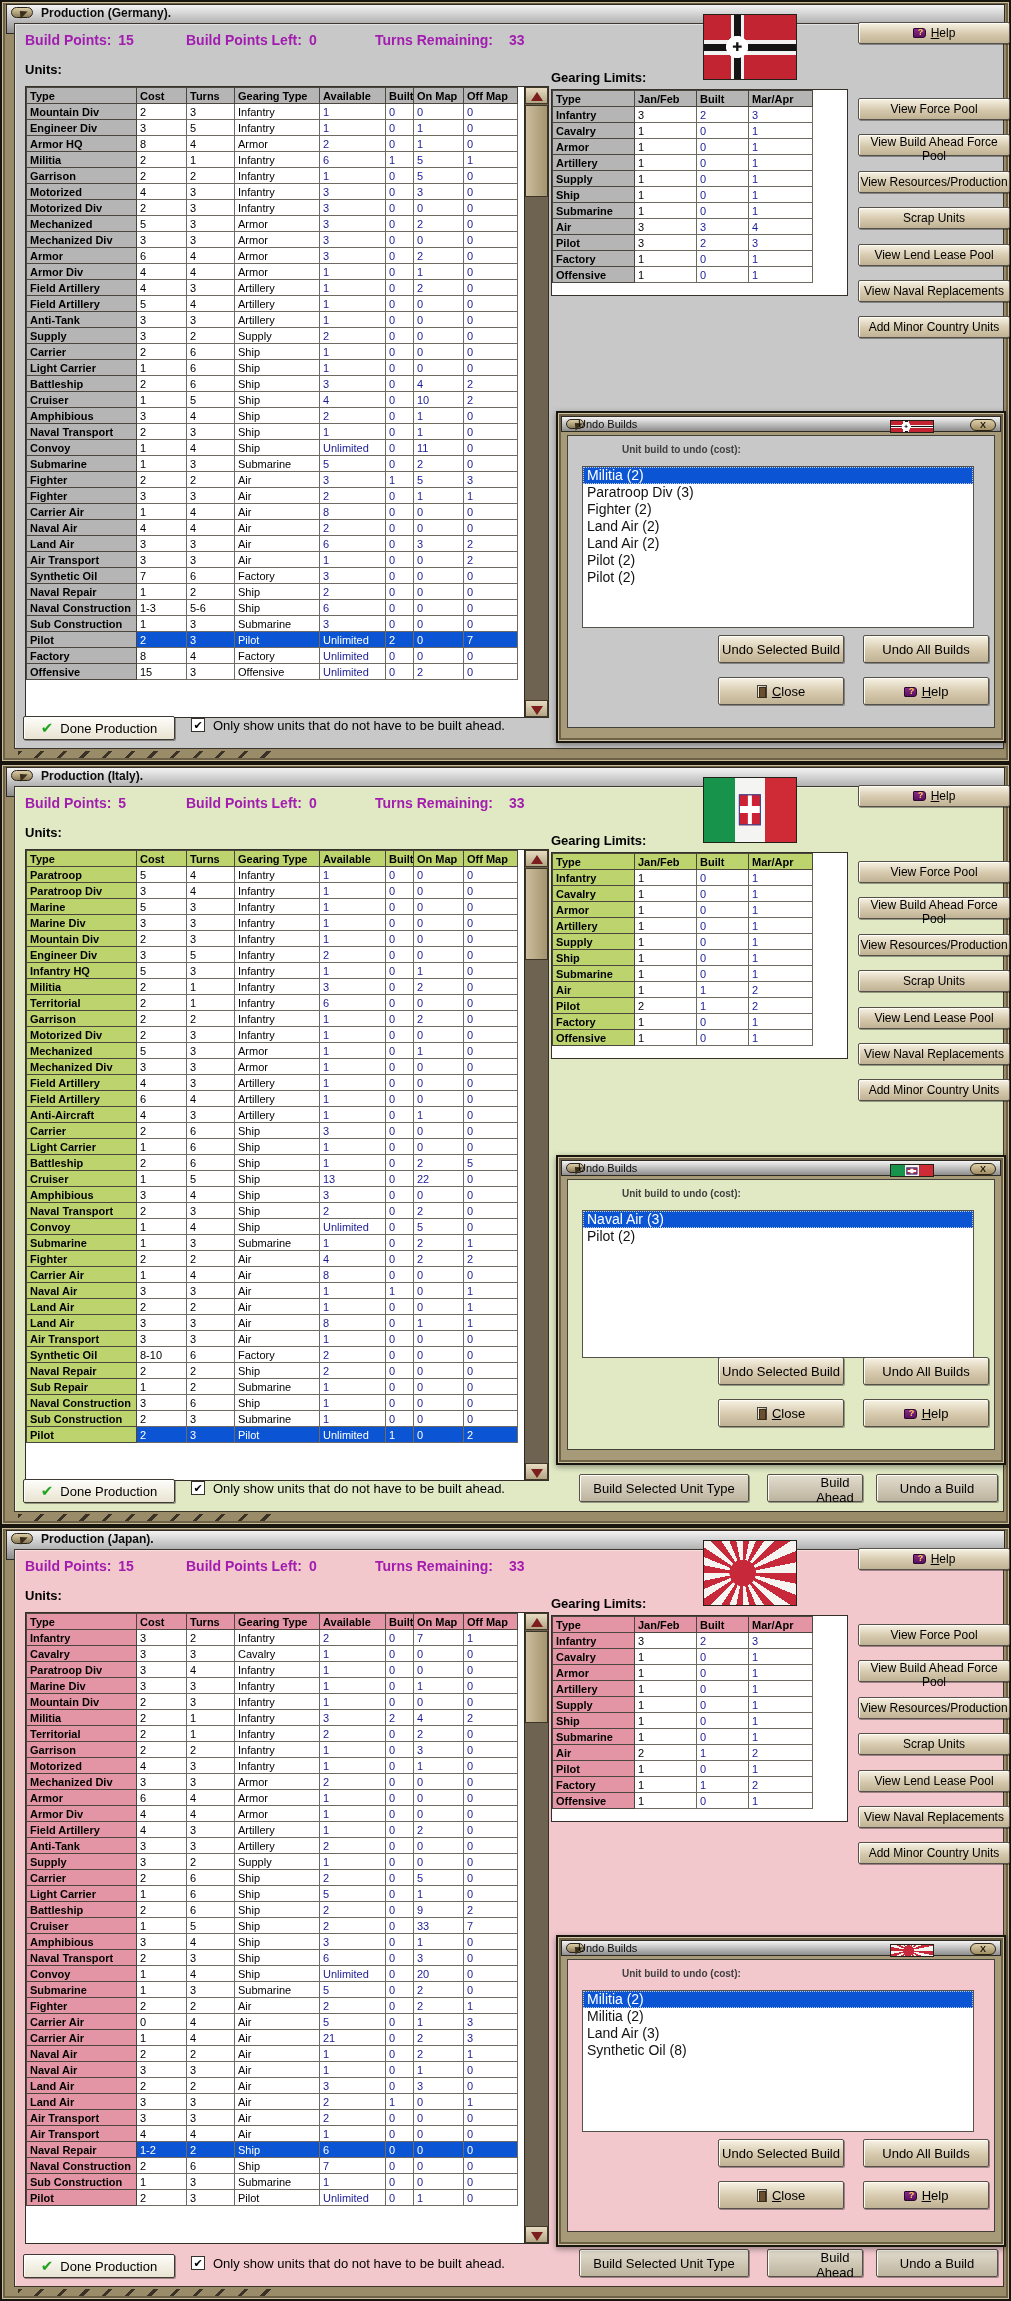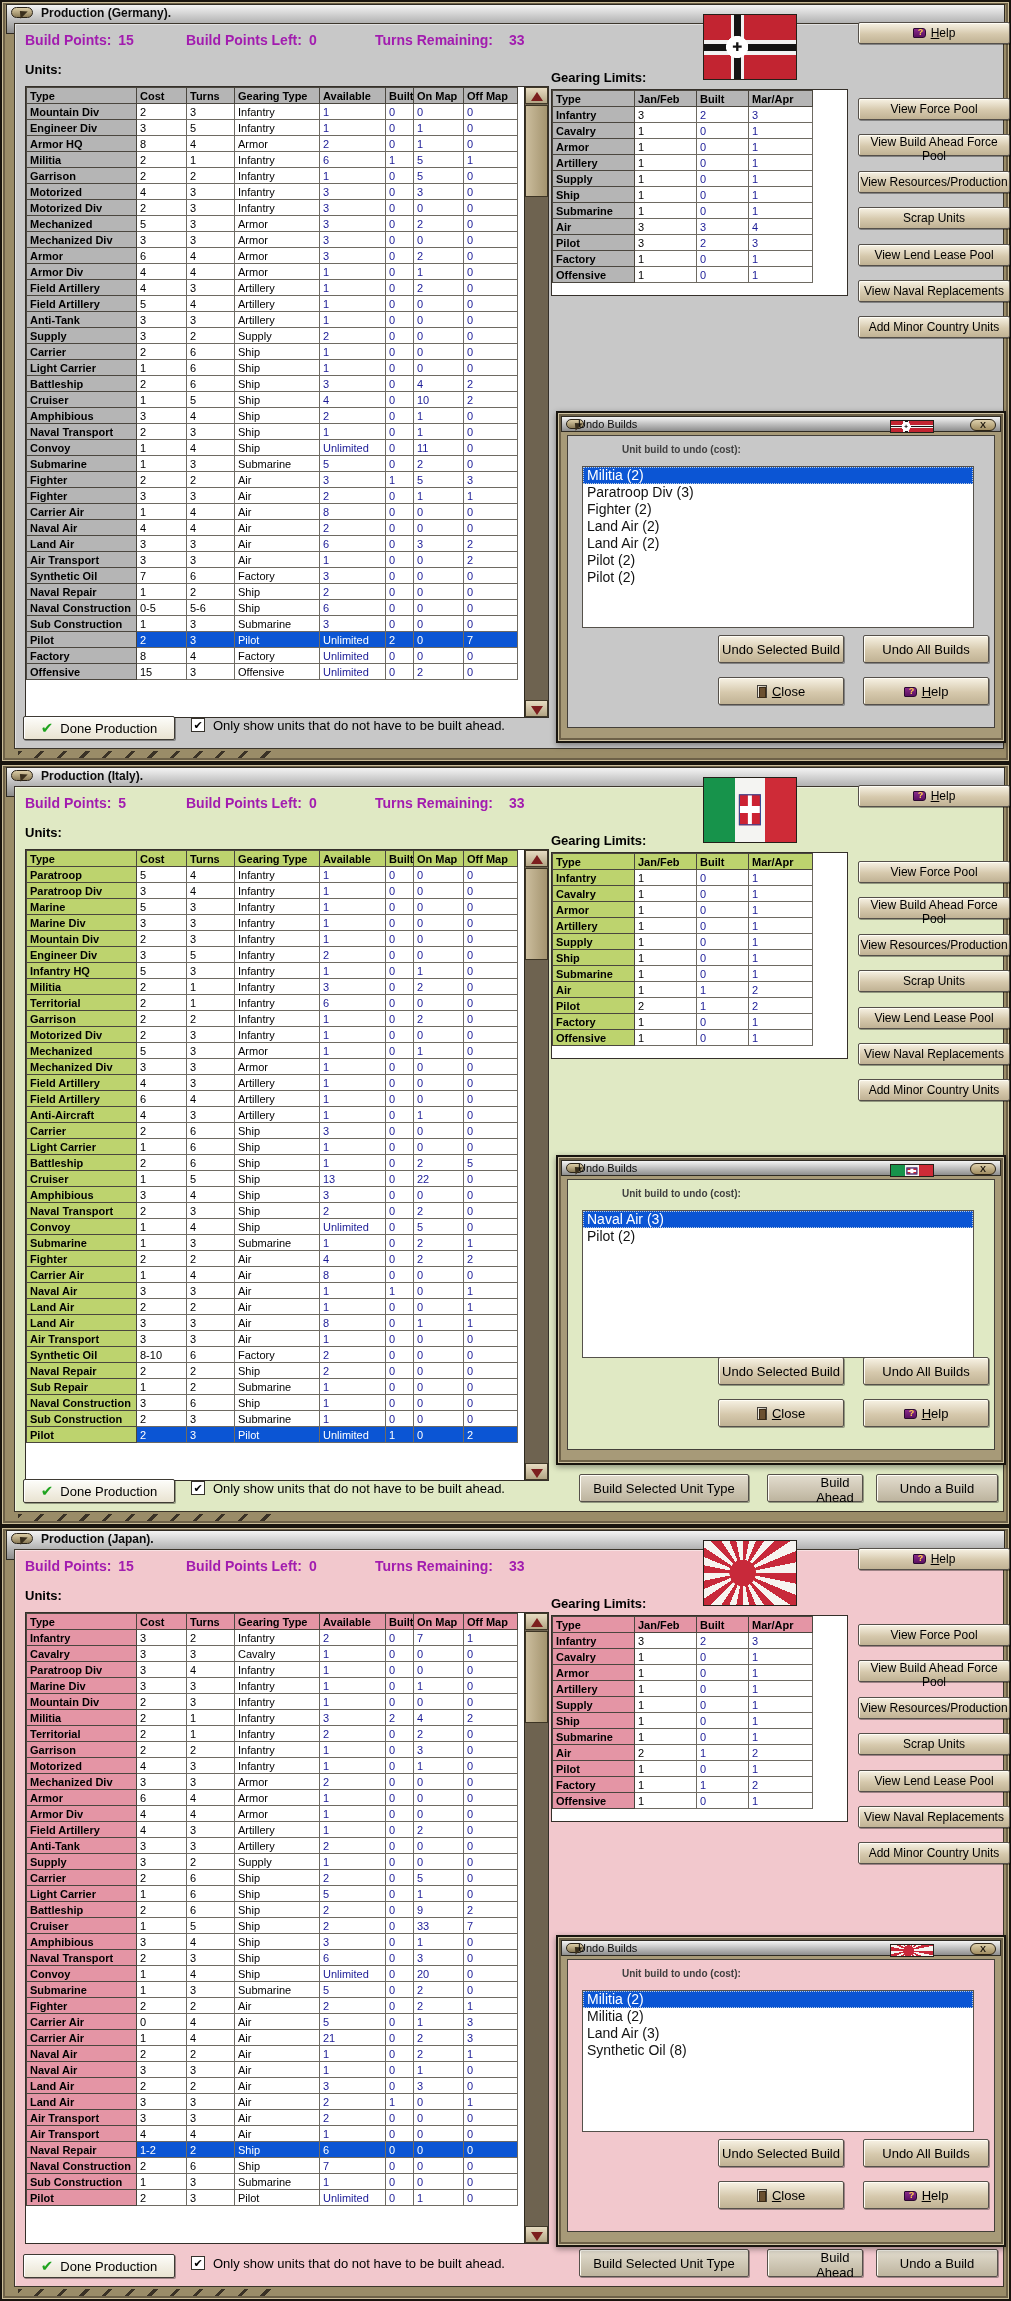--- a/index.html
+++ b/index.html
@@ -482,21 +482,21 @@
               <td class="c-plain">1</td>
               <td class="c-plain">2</td>
               <td class="c-plain">Ship</td>
               <td class="c-num">2</td>
               <td class="c-num">0</td>
               <td class="c-num">0</td>
               <td class="c-num">0</td>
             </tr>
             <tr>
               <td class="c-type">Naval Construction</td>
-              <td class="c-plain">0-5</td>
+              <td class="c-plain">1-3</td>
               <td class="c-plain">5-6</td>
               <td class="c-plain">Ship</td>
               <td class="c-num">6</td>
               <td class="c-num">0</td>
               <td class="c-num">0</td>
               <td class="c-num">0</td>
             </tr>
             <tr>
               <td class="c-type">Sub Construction</td>
               <td class="c-plain">1</td>

